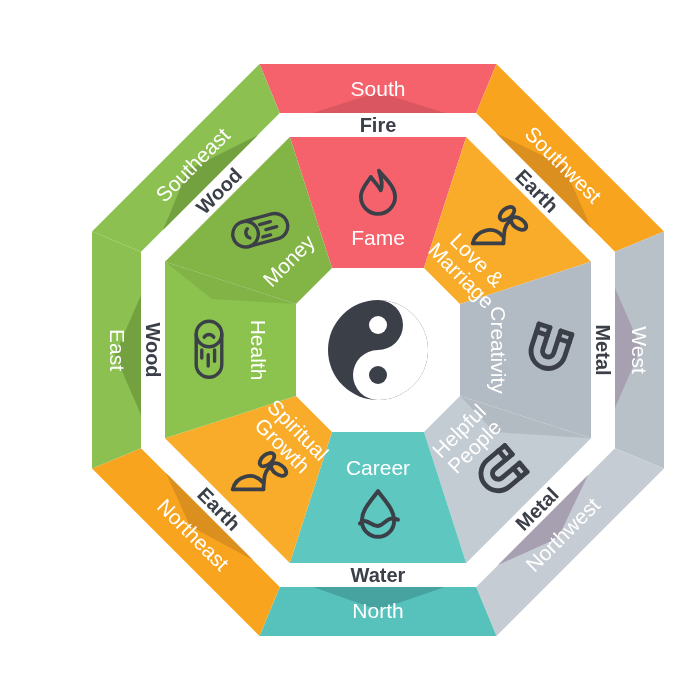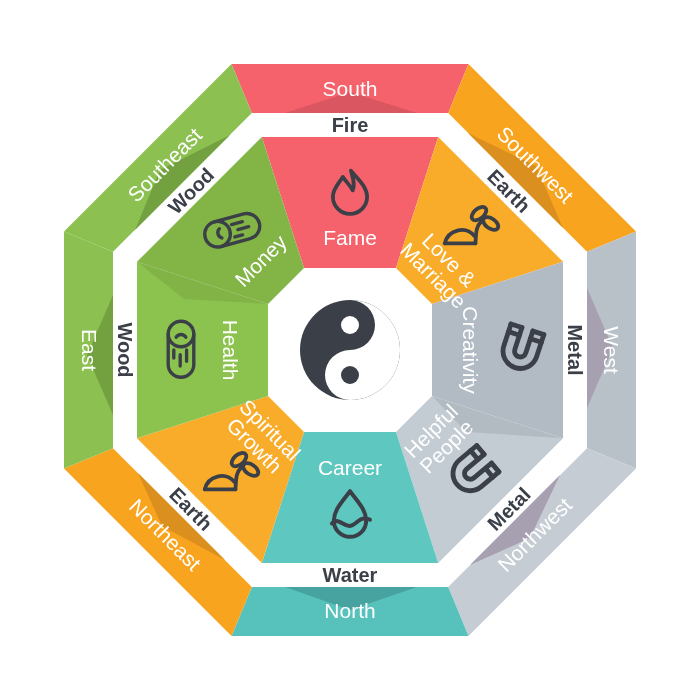--- a/index.html
+++ b/index.html
@@ -1,16 +1,16 @@
 <!DOCTYPE html>
 <html><head>
 <meta charset="utf-8">
 <style>
   html,body{margin:0;padding:0;background:#ffffff;}
-  .stage{width:564px;height:700px;position:relative;background:#ffffff;}
+  .stage{width:564px;height:700px;position:relative;background:#ffffff;padding-left:28px;}
   svg{display:block;}
   text{text-anchor:middle;}
   .dir-label{font:21px "Liberation Sans", sans-serif;}
   .elem-label{font:700 20px "Liberation Sans", sans-serif;}
   .area-label{font:21px "Liberation Sans", sans-serif;}
   .icon{fill:none;stroke-width:4.2;stroke-linecap:round;stroke-linejoin:round;}
 </style>
 </head>
 <body>
 

